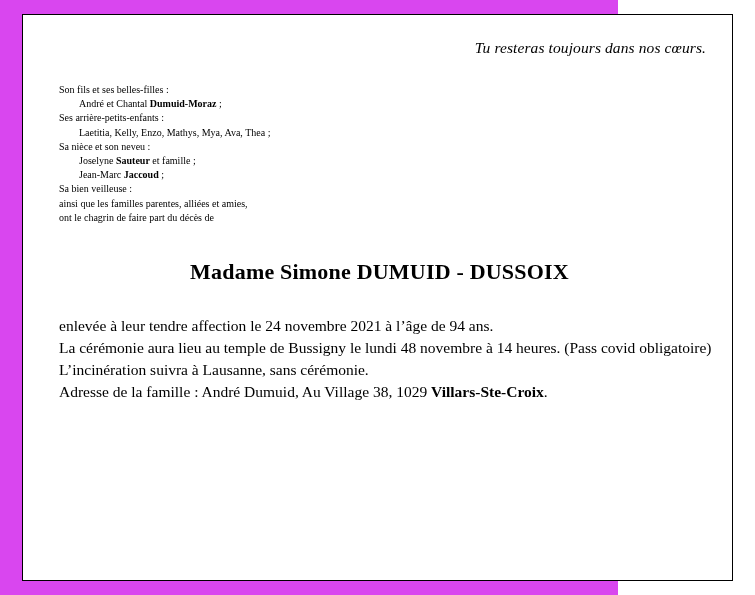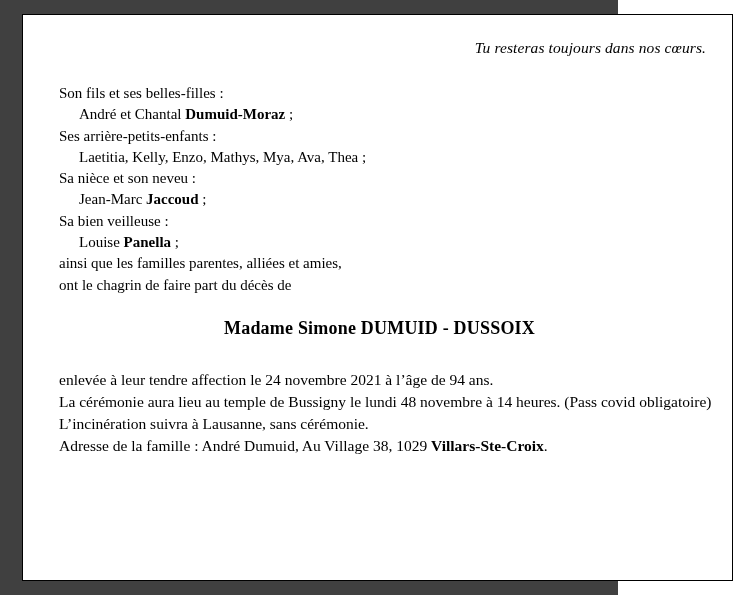--- a/index.html
+++ b/index.html
@@ -11,21 +11,21 @@
     width: 755px;
     height: 595px;
     font-family: "Liberation Serif", serif;
     color: #000000;
   }
   .page {
     position: relative;
     width: 618px;
     height: 595px;
     box-sizing: border-box;
-    background: #404040;
+    background: #d946ef;
   }
   .frame {
     position: absolute;
     left: 22px;
     top: 14px;
     width: 711px;
     height: 567px;
     border: 1px solid #000000;
     box-sizing: border-box;
     background: #ffffff;
@@ -40,38 +40,38 @@
   .epigraph {
     text-align: right;
     font-style: italic;
     font-size: 15.5px;
     padding-right: 14px;
     padding-top: 12px;
     letter-spacing: 0.1px;
   }
   .body-text {
     margin-top: 26px;
-    font-size: 15px;
+    font-size: 10px;
     line-height: 1.42;
     padding-left: 20px;
   }
   .line {
     white-space: nowrap;
   }
   .indent {
     padding-left: 20px;
   }
   strong {
     font-weight: bold;
   }
   .deceased {
     text-align: center;
-    font-size: 18px;
+    font-size: 22px;
     font-weight: bold;
-    margin-top: 22px;
+    margin-top: 34px;
     margin-bottom: 30px;
     letter-spacing: 0.2px;
   }
   .closing {
     font-size: 15.5px;
     line-height: 1.42;
     padding-left: 20px;
     padding-right: 8px;
   }
   .closing .line {
@@ -86,23 +86,23 @@
     <div class="inner">
 
       <div class="epigraph">Tu resteras toujours dans nos cœurs.</div>
 
       <div class="body-text">
           <div class="line">Son fils et ses belles-filles :</div>
           <div class="line indent"><span>André et Chantal </span><strong>Dumuid-Moraz</strong><span> ;</span></div>
           <div class="line">Ses arrière-petits-enfants :</div>
           <div class="line indent"><span>Laetitia, Kelly, Enzo, Mathys, Mya, Ava, Thea ;</span></div>
           <div class="line">Sa nièce et son neveu :</div>
+          <div class="line indent"><span>Joselyne </span><strong>Sauteur</strong><span> et famille ;</span></div>
           <div class="line indent"><span>Jean-Marc </span><strong>Jaccoud</strong><span> ;</span></div>
           <div class="line">Sa bien veilleuse :</div>
-          <div class="line indent"><span>Louise </span><strong>Panella</strong><span> ;</span></div>
           <div class="line">ainsi que les familles parentes, alliées et amies,</div>
           <div class="line">ont le chagrin de faire part du décès de</div>
         </div>
 
       <div class="deceased">Madame Simone DUMUID - DUSSOIX</div>
 
       <div class="closing">
           <div class="line"><span>enlevée à leur tendre affection le 24 novembre 2021 à l’âge de 94 ans.</span></div>
           <div class="line"><span>La cérémonie aura lieu au temple de Bussigny le lundi 48 novembre à 14 heures. (Pass covid obligatoire)</span></div>
           <div class="line"><span>L’incinération suivra à Lausanne, sans cérémonie.</span></div>

